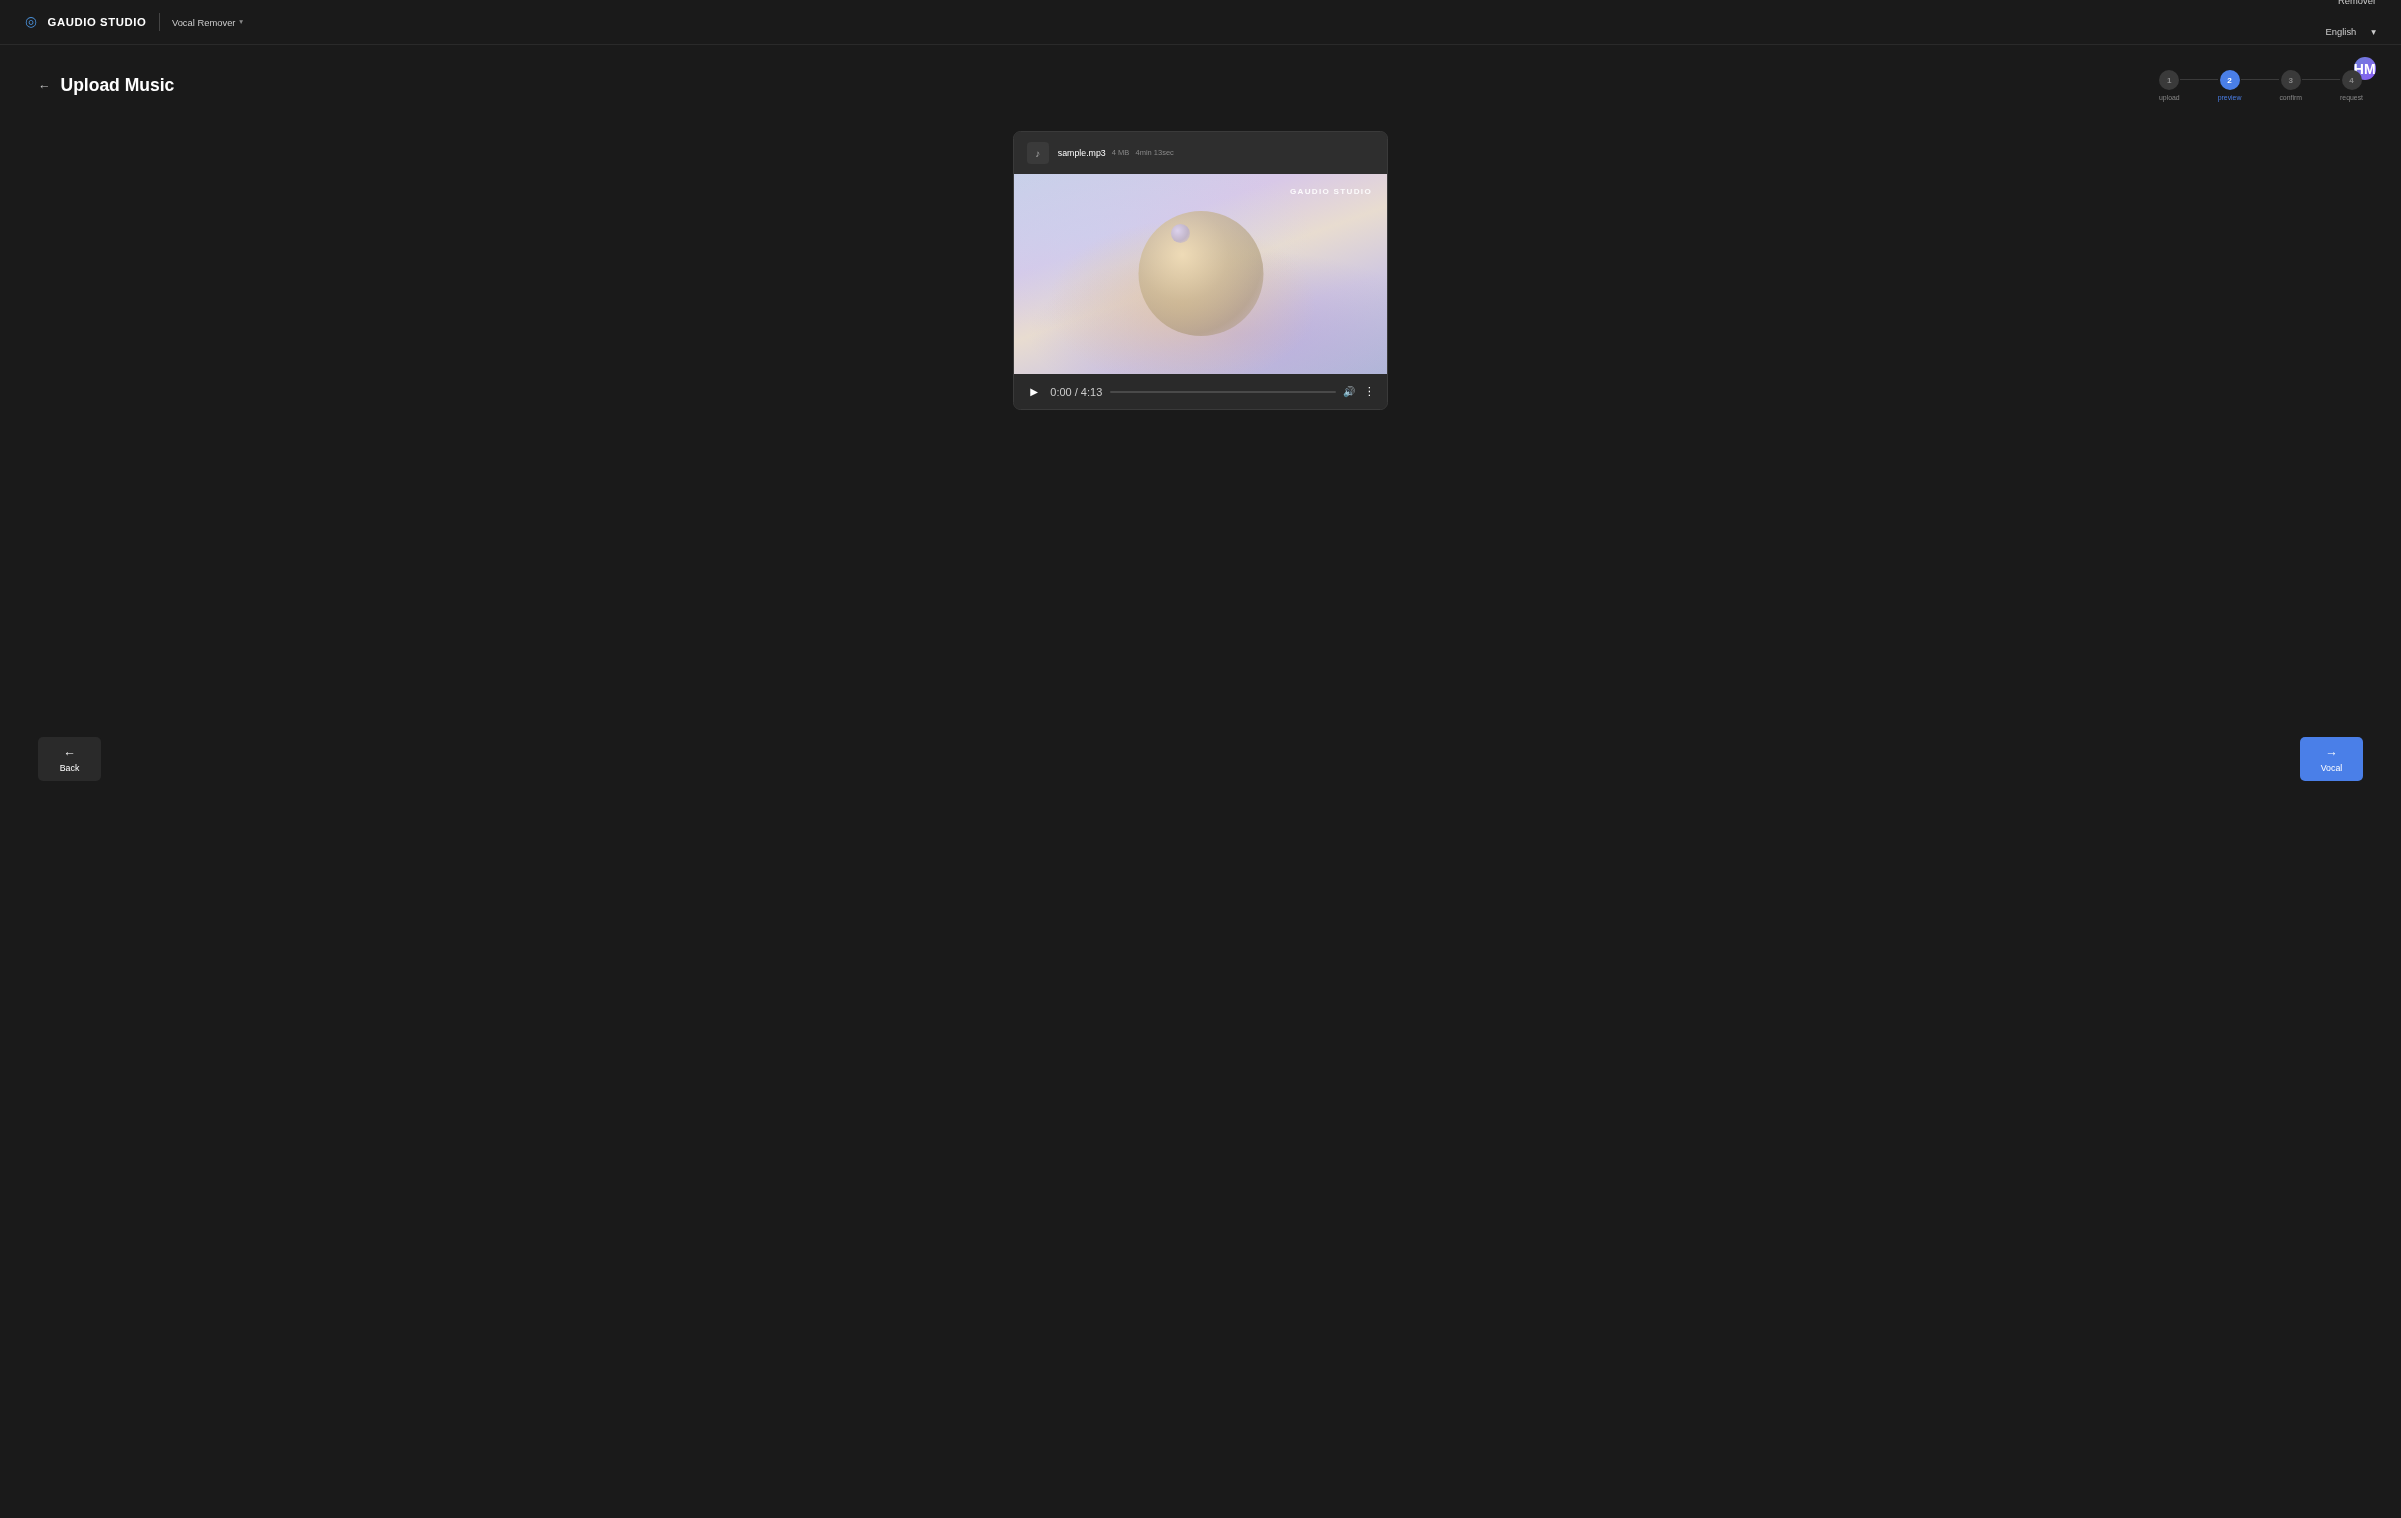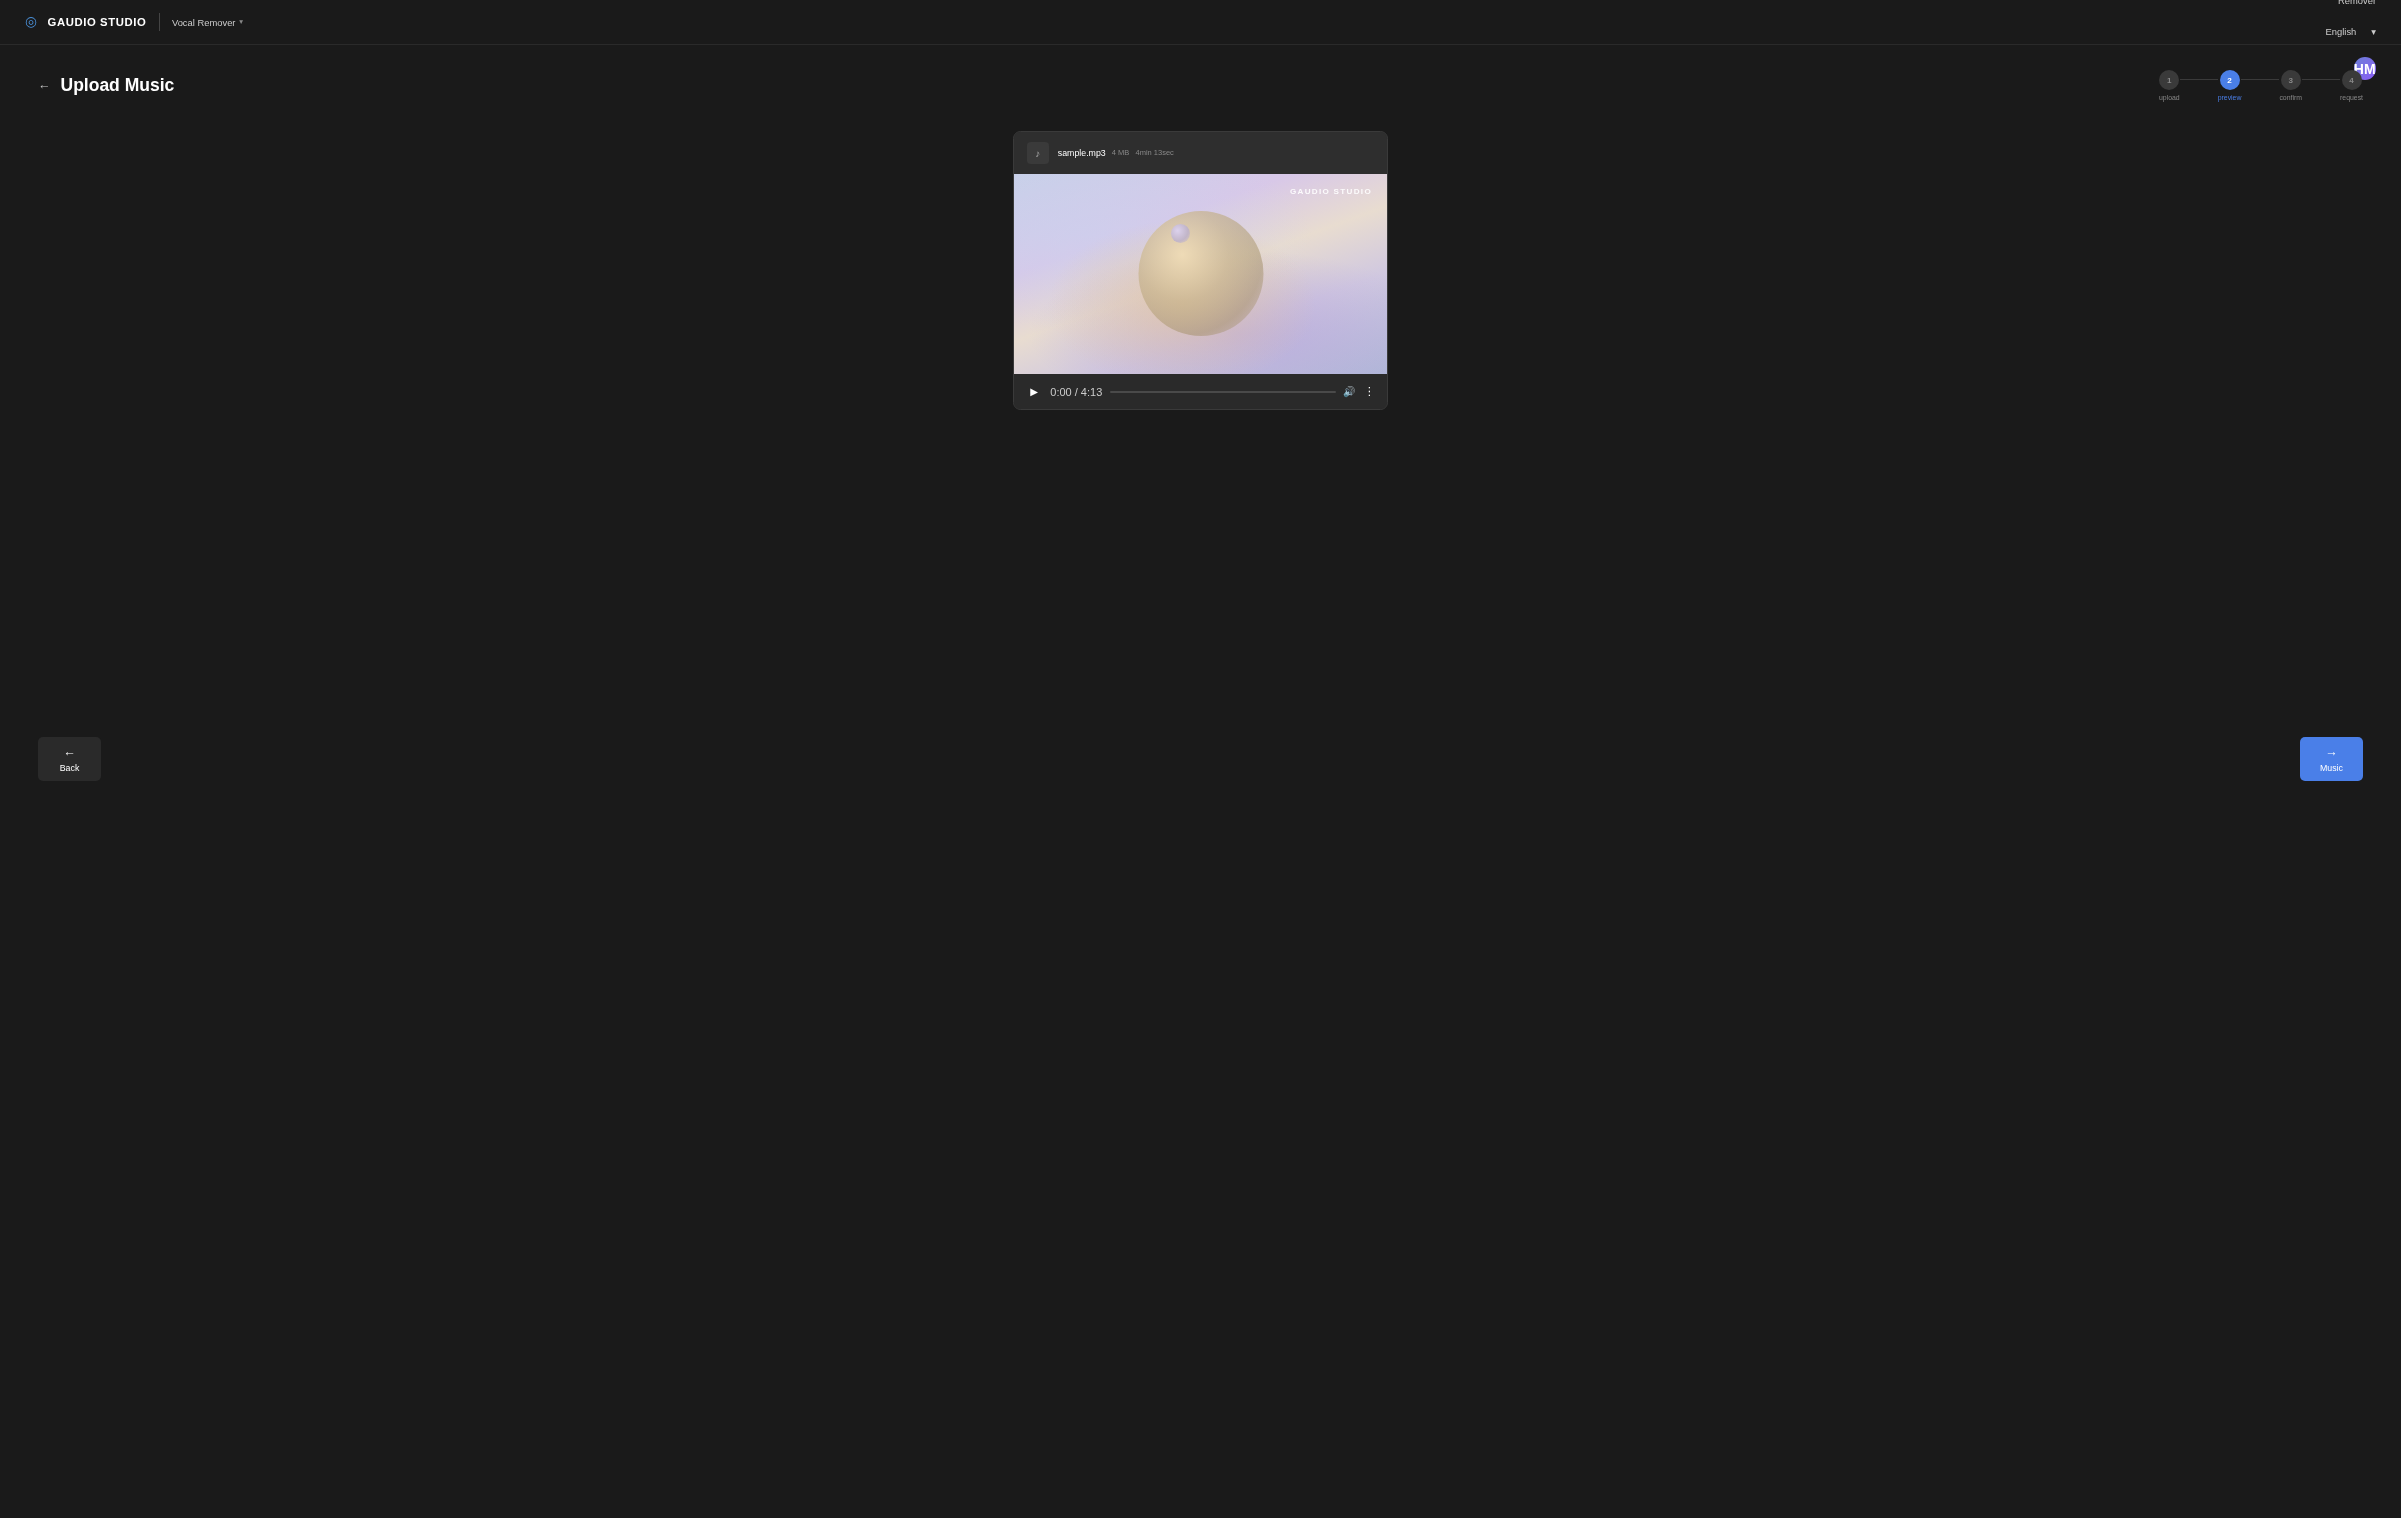--- a/index.html
+++ b/index.html
@@ -510,15 +510,15 @@
 
 </main>
 
 <button class="back-nav-button">
   <span class="nav-arrow">←</span>
   <span>Back</span>
 </button>
 
 <button class="next-nav-button">
   <span class="nav-arrow">→</span>
-  <span>Music</span>
+  <span>Vocal</span>
 </button>
 
 
 </body></html>

